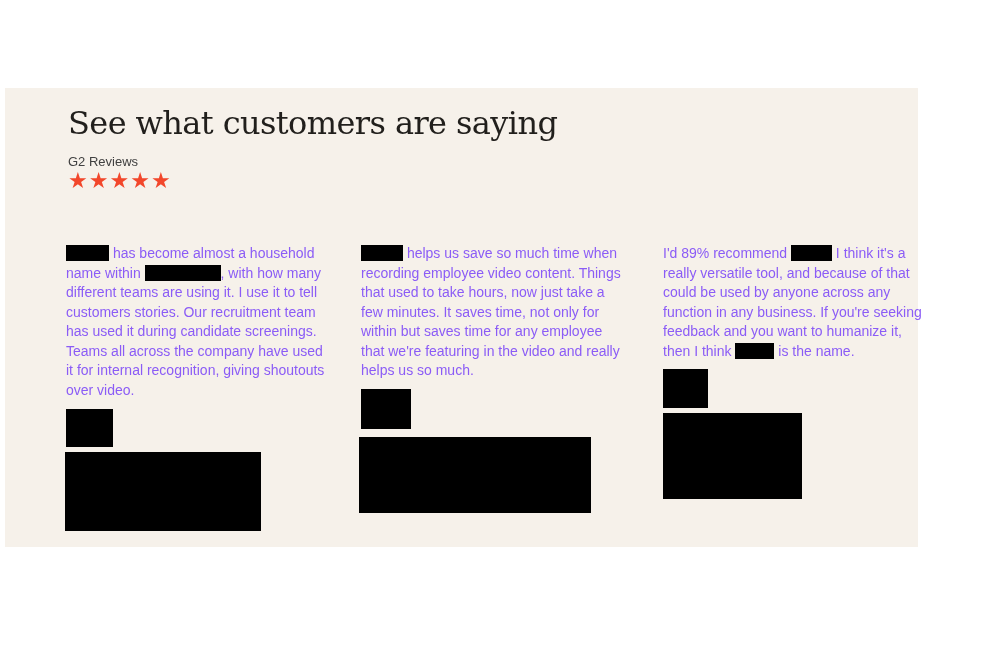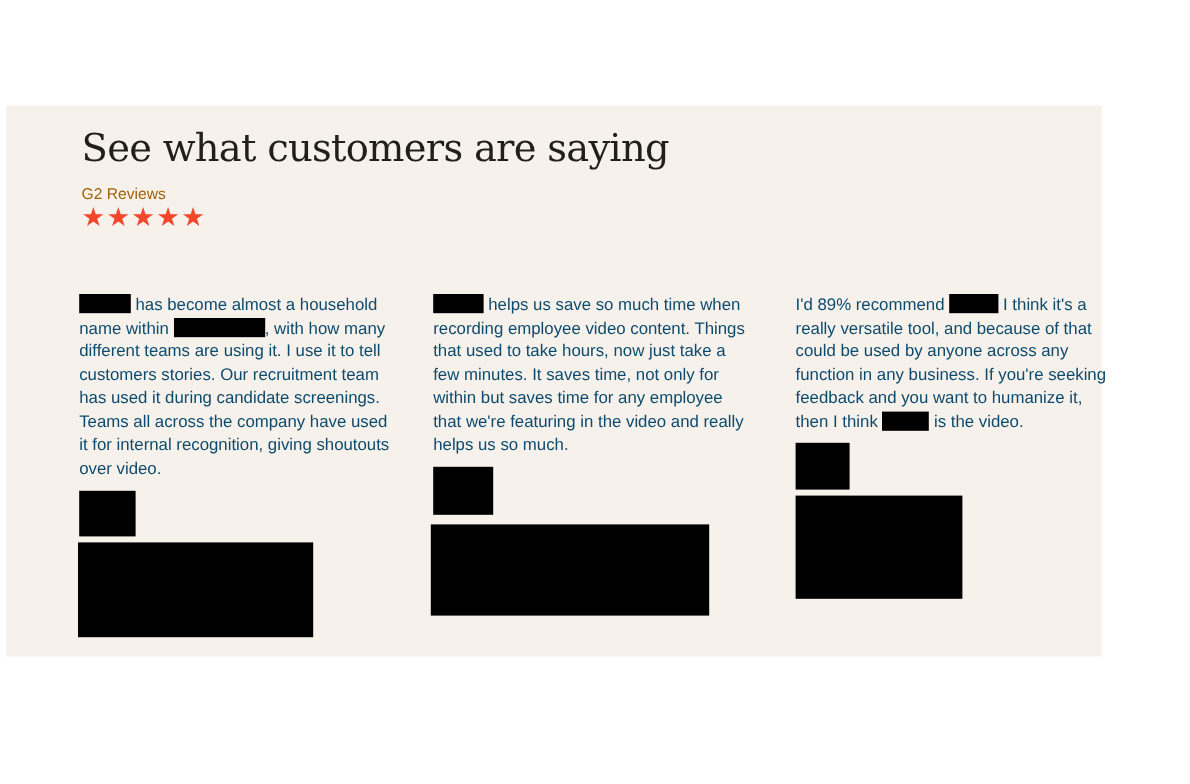--- a/index.html
+++ b/index.html
@@ -27,21 +27,21 @@
     font-size: 32px;
     letter-spacing: -0.6px;
     color: #211f1c;
   }
   .source {
     position: absolute;
     left: 63px;
     top: 66px;
     font-size: 13px;
     font-weight: 500;
-    color: #a16207;
+    color: #404040;
   }
   .stars {
     position: absolute;
     left: 63px;
     top: 82px;
     font-size: 22px;
     line-height: 22px;
     letter-spacing: 1px;
     white-space: nowrap;
   }
@@ -50,21 +50,21 @@
     position: absolute;
     top: 156px;
     width: 262px;
   }
   .col.c1 { left: 61px; }
   .col.c2 { left: 356px; }
   .col.c3 { left: 658px; }
   .quote {
     font-size: 14px;
     line-height: 19.5px;
-    color: #0c4a6e;
+    color: #8b5cf6;
   }
   .redact { background: #000000; }
   .r-inline {
     display: inline-block;
     height: 16px;
     vertical-align: -3px;
   }
   .w43 { width: 43px; }
   .w76 { width: 76px; }
   .w42 { width: 42px; }
@@ -91,21 +91,21 @@
 
   <div class="col c1">
     <p class="quote"><span class="redact r-inline w43"></span><span> has become almost a household name within </span><span class="redact r-inline w76"></span><span>, with how many different teams are using it. I use it to tell customers stories. Our recruitment team has used it during candidate screenings. Teams all across the company have used it for internal recognition, giving shoutouts over video.</span></p>
   </div>
 
   <div class="col c2">
     <p class="quote"><span class="redact r-inline w42"></span><span> helps us save so much time when recording employee video content. Things that used to take hours, now just take a few minutes. It saves time, not only for within but saves time for any employee that we're featuring in the video and really helps us so much.</span></p>
   </div>
 
   <div class="col c3">
-    <p class="quote"><span>I'd 89% recommend </span><span class="redact r-inline w41"></span><span> I think it's a really versatile tool, and because of that could be used by anyone across any function in any business. If you're seeking feedback and you want to humanize it, then I think </span><span class="redact r-inline w39"></span><span> is the video.</span></p>
+    <p class="quote"><span>I'd 89% recommend </span><span class="redact r-inline w41"></span><span> I think it's a really versatile tool, and because of that could be used by anyone across any function in any business. If you're seeking feedback and you want to humanize it, then I think </span><span class="redact r-inline w39"></span><span> is the name.</span></p>
   </div>
 
   <div class="redact r-block avatar a1"></div>
   <div class="redact r-block info i1"></div>
 
   <div class="redact r-block avatar a2"></div>
   <div class="redact r-block info i2"></div>
 
   <div class="redact r-block avatar a3"></div>
   <div class="redact r-block info i3"></div>

